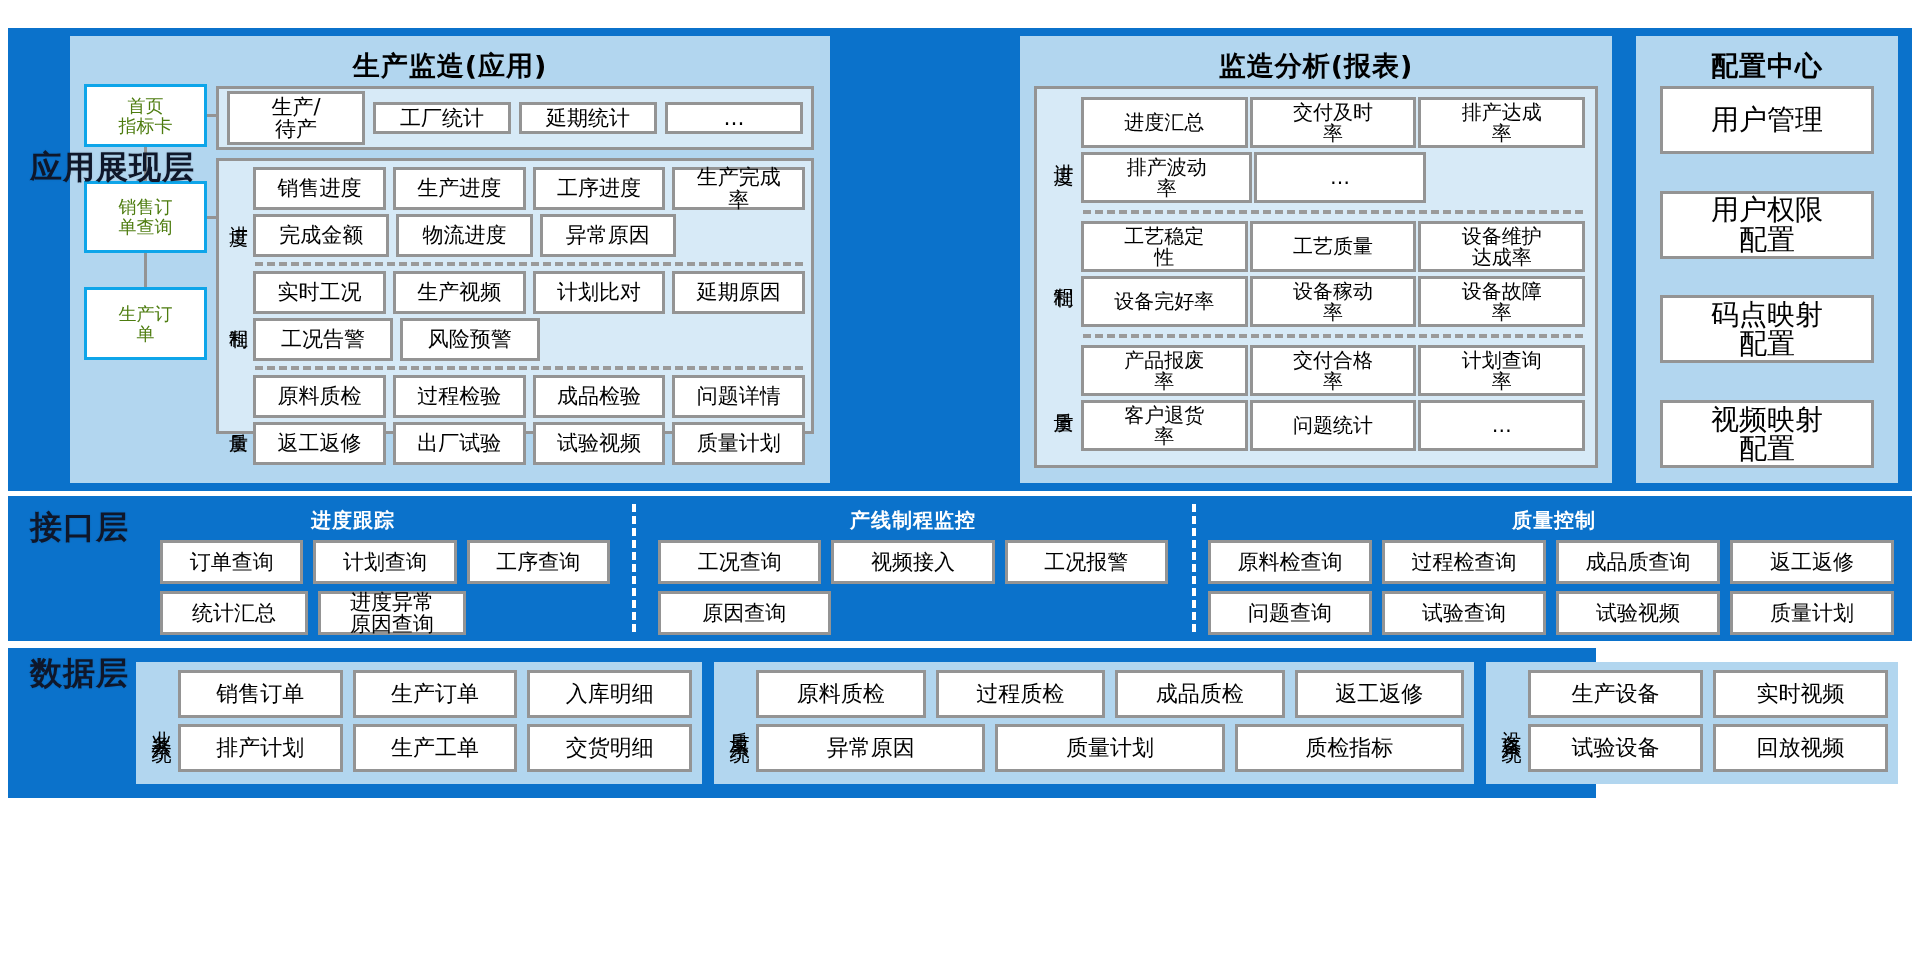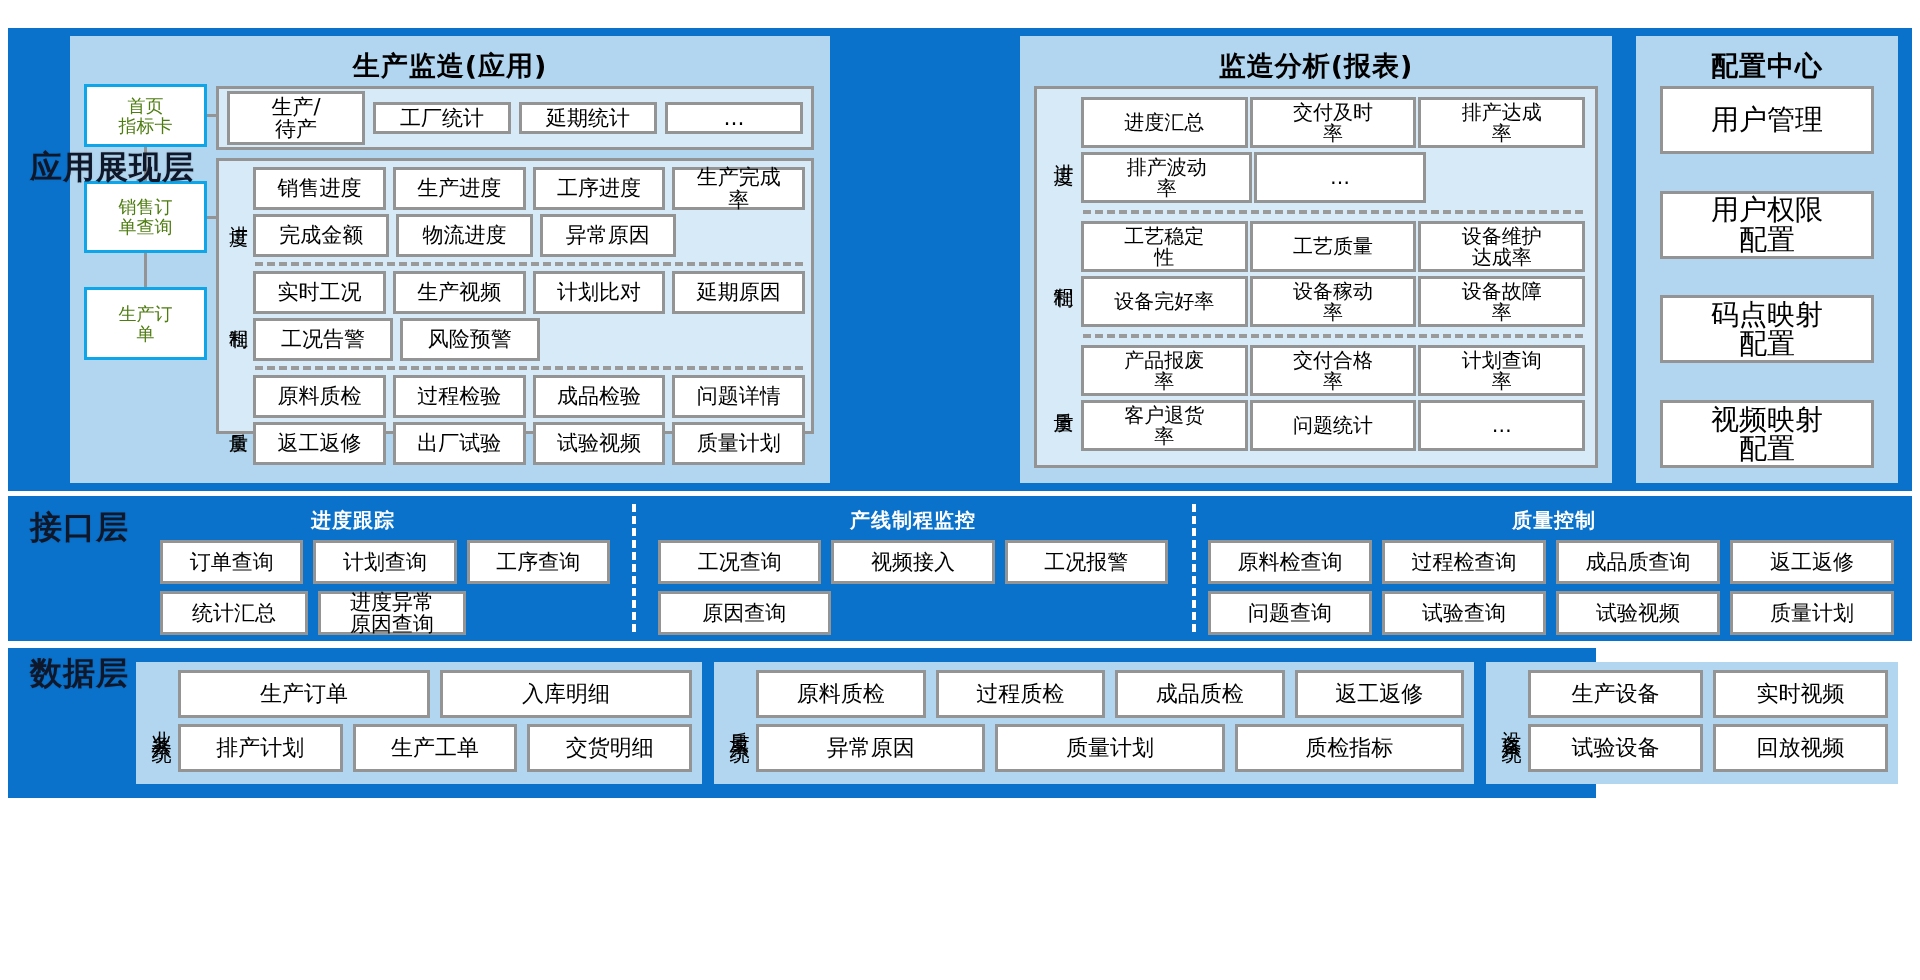--- a/index.html
+++ b/index.html
@@ -455,20 +455,21 @@
   </div>
 </div>
 
 <div id="layer-data">
   <div class="layer-title" id="data-layer-title">数据层</div>
 
   <div class="data-group" style="left:128px; width:566px;">
     <div class="sect-label">业务系统</div>
     <div class="sect-rows">
       <div class="row">
+        <div class="cell">销售订单</div>
         <div class="cell">生产订单</div>
         <div class="cell">入库明细</div>
       </div>
       <div class="row">
         <div class="cell">排产计划</div>
         <div class="cell">生产工单</div>
         <div class="cell">交货明细</div>
       </div>
     </div>
   </div>

